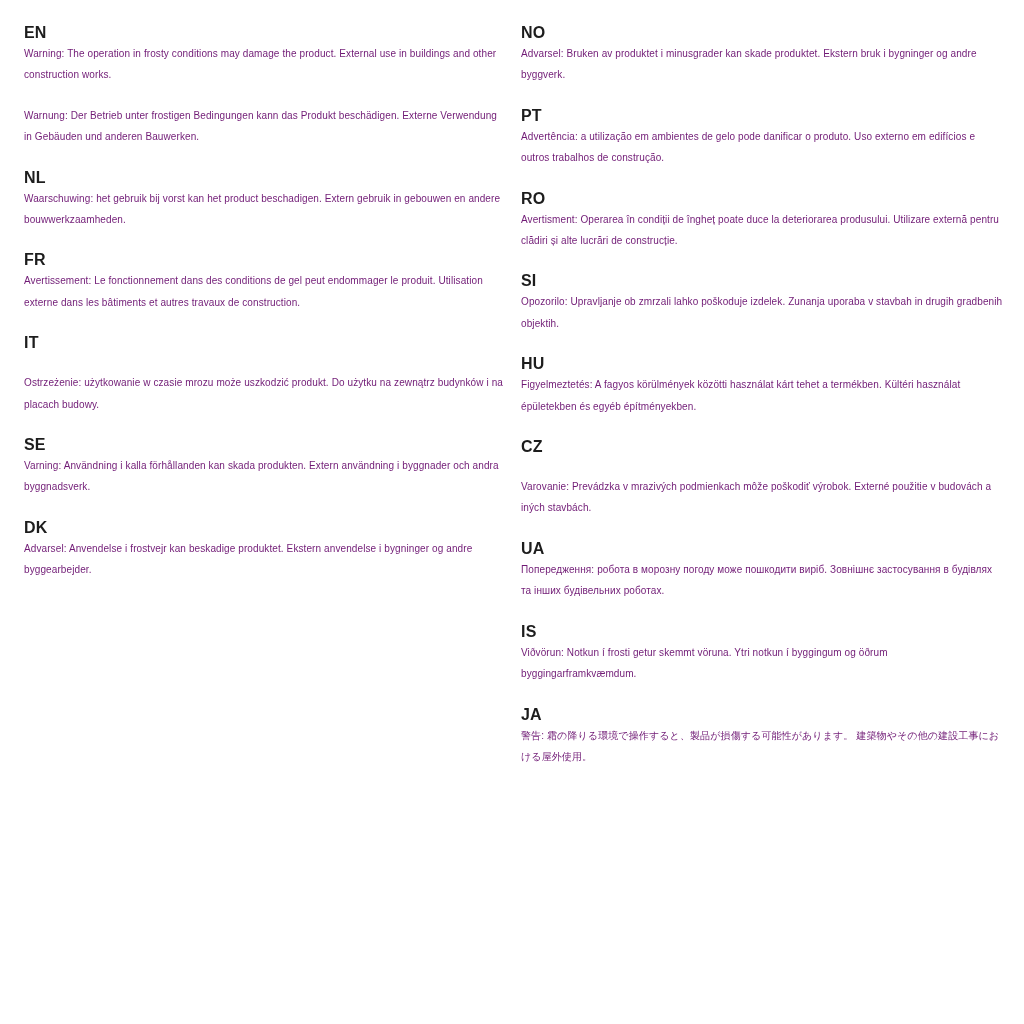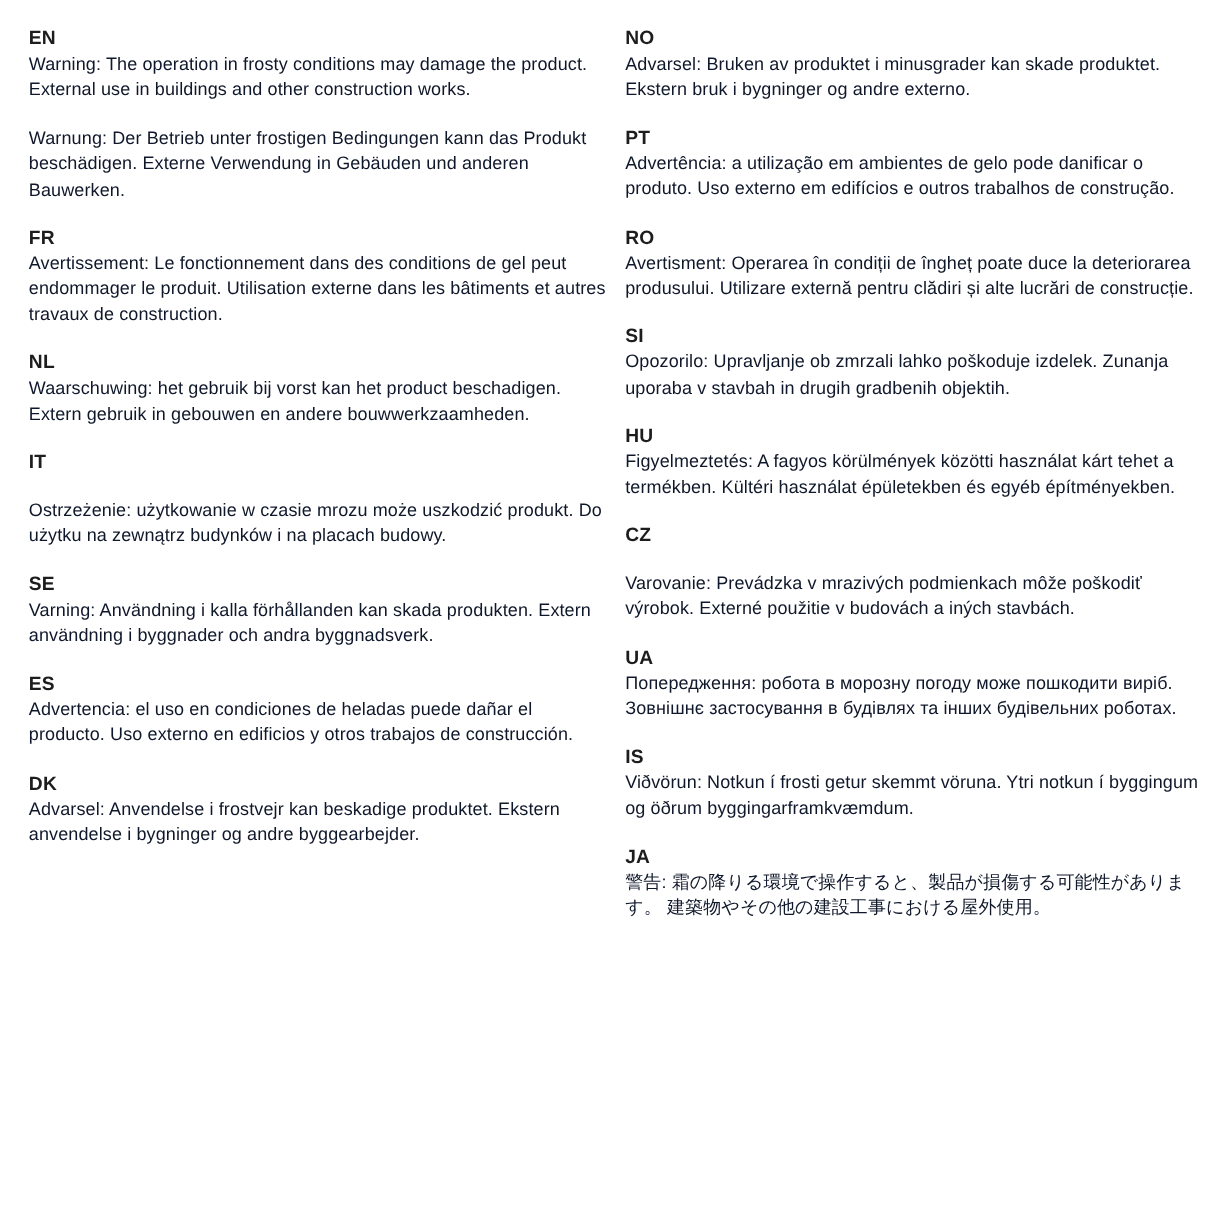--- a/index.html
+++ b/index.html
@@ -26,77 +26,73 @@
     margin-bottom: 19px;
   }
   .lang-code {
     font-weight: bold;
     font-size: 16px;
     line-height: 21px;
     color: #1d1d1d;
     letter-spacing: 0.2px;
   }
   .lang-text {
-    font-size: 15px;
+    font-size: 10px;
     line-height: 21.4px;
-    color: #0f172a;
+    color: #701a75;
     letter-spacing: 0.1px;
   }
 </style>
 </head>
 <body>
 
 <div class="page">
   <div class="col">
   <div class="lang-section">
     <div class="lang-code">EN</div>
     <div class="lang-text">Warning: The operation in frosty conditions may damage the product. External use in buildings and other construction works.</div>
   </div>
 
   <div class="lang-section">
     <div class="lang-text">Warnung: Der Betrieb unter frostigen Bedingungen kann das Produkt beschädigen. Externe Verwendung in Gebäuden und anderen Bauwerken.</div>
   </div>
 
   <div class="lang-section">
-    <div class="lang-code">FR</div>
-    <div class="lang-text">Avertissement: Le fonctionnement dans des conditions de gel peut endommager le produit. Utilisation externe dans les bâtiments et autres travaux de construction.</div>
+    <div class="lang-code">NL</div>
+    <div class="lang-text">Waarschuwing: het gebruik bij vorst kan het product beschadigen. Extern gebruik in gebouwen en andere bouwwerkzaamheden.</div>
   </div>
 
   <div class="lang-section">
-    <div class="lang-code">NL</div>
-    <div class="lang-text">Waarschuwing: het gebruik bij vorst kan het product beschadigen. Extern gebruik in gebouwen en andere bouwwerkzaamheden.</div>
+    <div class="lang-code">FR</div>
+    <div class="lang-text">Avertissement: Le fonctionnement dans des conditions de gel peut endommager le produit. Utilisation externe dans les bâtiments et autres travaux de construction.</div>
   </div>
 
   <div class="lang-section">
     <div class="lang-code">IT</div>
   </div>
 
   <div class="lang-section">
     <div class="lang-text">Ostrzeżenie: użytkowanie w czasie mrozu może uszkodzić produkt. Do użytku na zewnątrz budynków i na placach budowy.</div>
   </div>
 
   <div class="lang-section">
     <div class="lang-code">SE</div>
     <div class="lang-text">Varning: Användning i kalla förhållanden kan skada produkten. Extern användning i byggnader och andra byggnadsverk.</div>
   </div>
 
-  <div class="lang-section">
-    <div class="lang-code">ES</div>
-    <div class="lang-text">Advertencia: el uso en condiciones de heladas puede dañar el producto. Uso externo en edificios y otros trabajos de construcción.</div>
-  </div>
 
   <div class="lang-section">
     <div class="lang-code">DK</div>
     <div class="lang-text">Advarsel: Anvendelse i frostvejr kan beskadige produktet. Ekstern anvendelse i bygninger og andre byggearbejder.</div>
   </div>
 </div>
   <div class="col">
   <div class="lang-section">
     <div class="lang-code">NO</div>
-    <div class="lang-text">Advarsel: Bruken av produktet i minusgrader kan skade produktet. Ekstern bruk i bygninger og andre externo.</div>
+    <div class="lang-text">Advarsel: Bruken av produktet i minusgrader kan skade produktet. Ekstern bruk i bygninger og andre byggverk.</div>
   </div>
 
   <div class="lang-section">
     <div class="lang-code">PT</div>
     <div class="lang-text">Advertência: a utilização em ambientes de gelo pode danificar o produto. Uso externo em edifícios e outros trabalhos de construção.</div>
   </div>
 
   <div class="lang-section">
     <div class="lang-code">RO</div>
     <div class="lang-text">Avertisment: Operarea în condiții de îngheț poate duce la deteriorarea produsului. Utilizare externă pentru clădiri și alte lucrări de construcție.</div>

